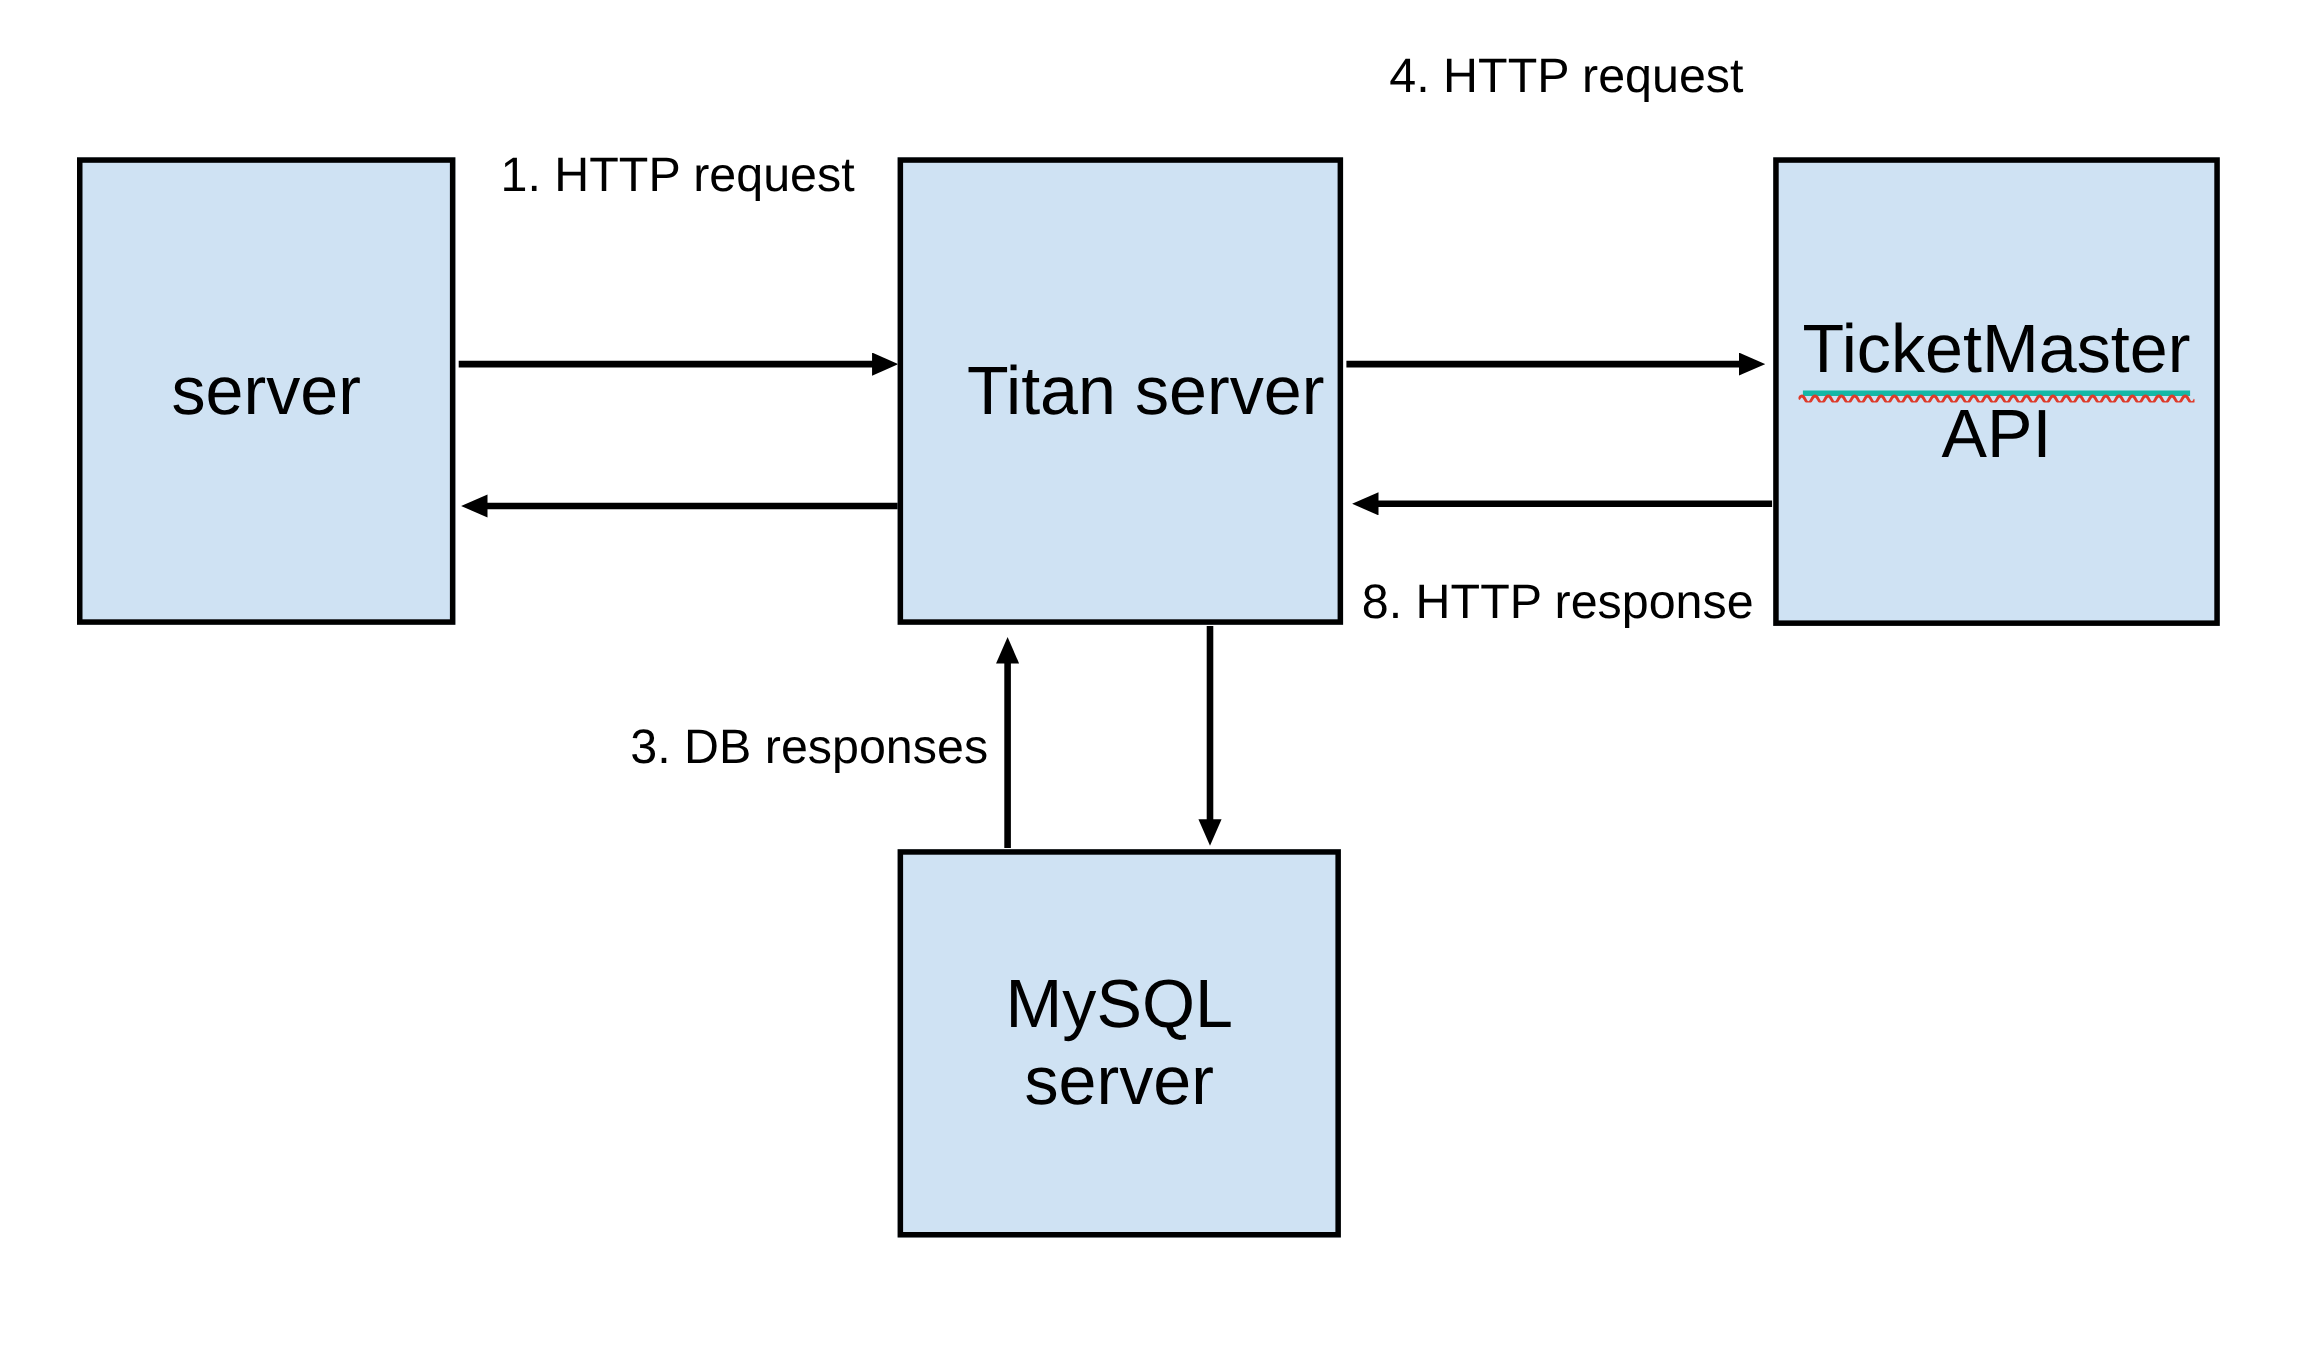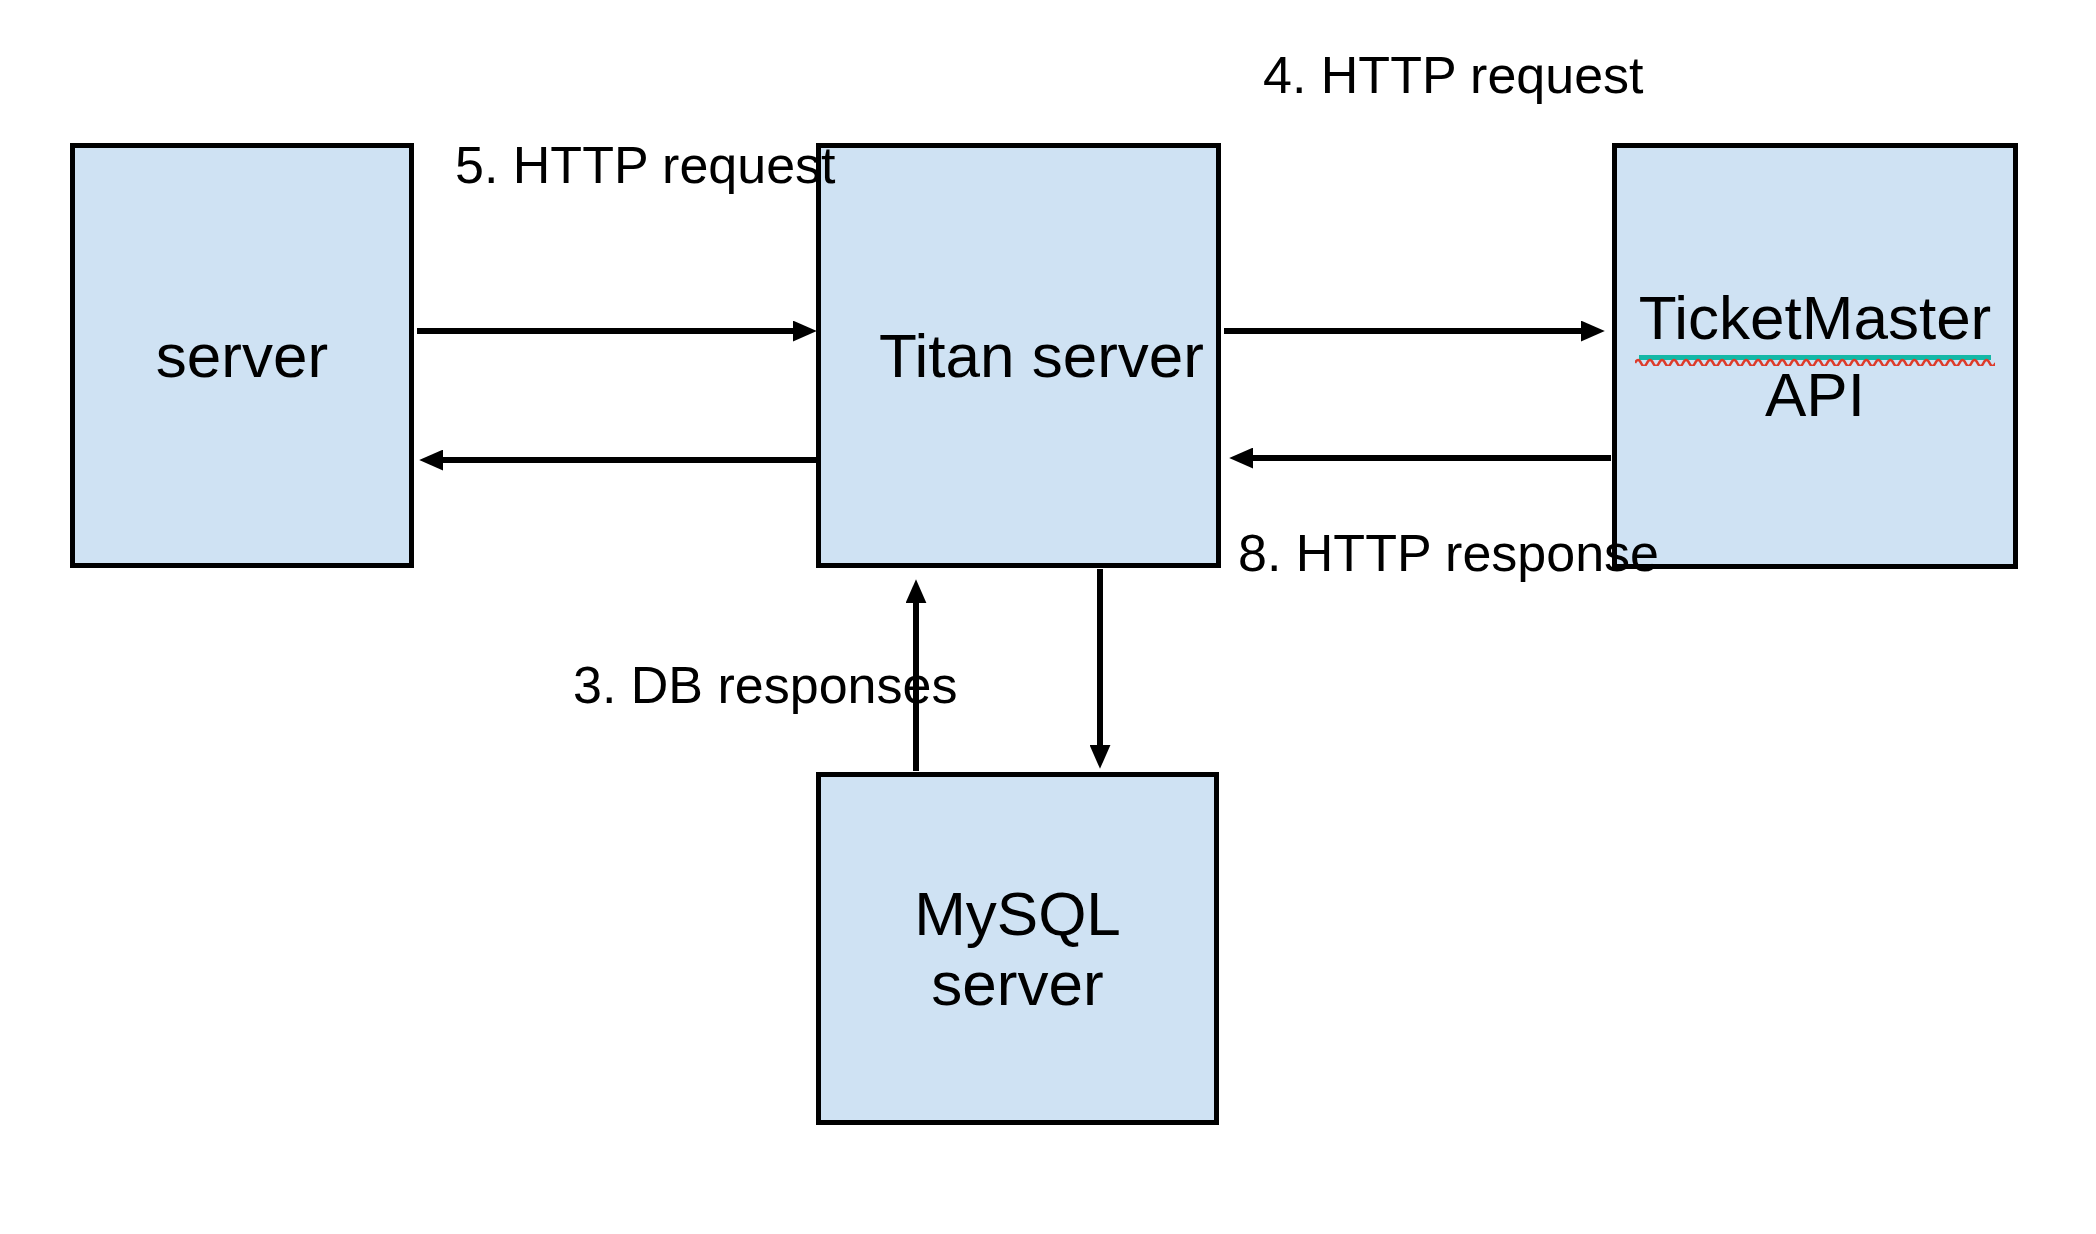--- a/index.html
+++ b/index.html
@@ -37,21 +37,21 @@
     left: -4px;
     right: -4px;
     top: 100%;
     margin-top: 1px;
     height: 10px;
     pointer-events: none;
   }
   .squiggle svg { display: block; width: 100%; height: 10px; }
   .edge-label {
     position: absolute;
-    font-size: 52px;
+    font-size: 44px;
     line-height: 1.2;
     white-space: nowrap;
   }
   .arrows {
     position: absolute;
     left: 0; top: 0;
     width: 2096px; height: 1234px;
   }
 </style>
 </head>
@@ -109,21 +109,21 @@
     </span>
   </div>
 
   <div class="node" style="left:816px; top:772px; width:403px; height:353px;">
     <span class="lines">
       <span class="line">MySQL</span>
       <span class="line">server</span>
     </span>
   </div>
 
-  <div class="edge-label" style="left:455px; top:134px;">5. HTTP request</div>
+  <div class="edge-label" style="left:455px; top:134px;">1. HTTP request</div>
 
   <div class="edge-label" style="left:1263px; top:44px;">4. HTTP request</div>
 
 
   <div class="edge-label" style="left:1238px; top:522px;">8. HTTP response</div>
 
   <div class="edge-label" style="left:573px; top:654px;">3. DB responses</div>
 
 
 </div>

